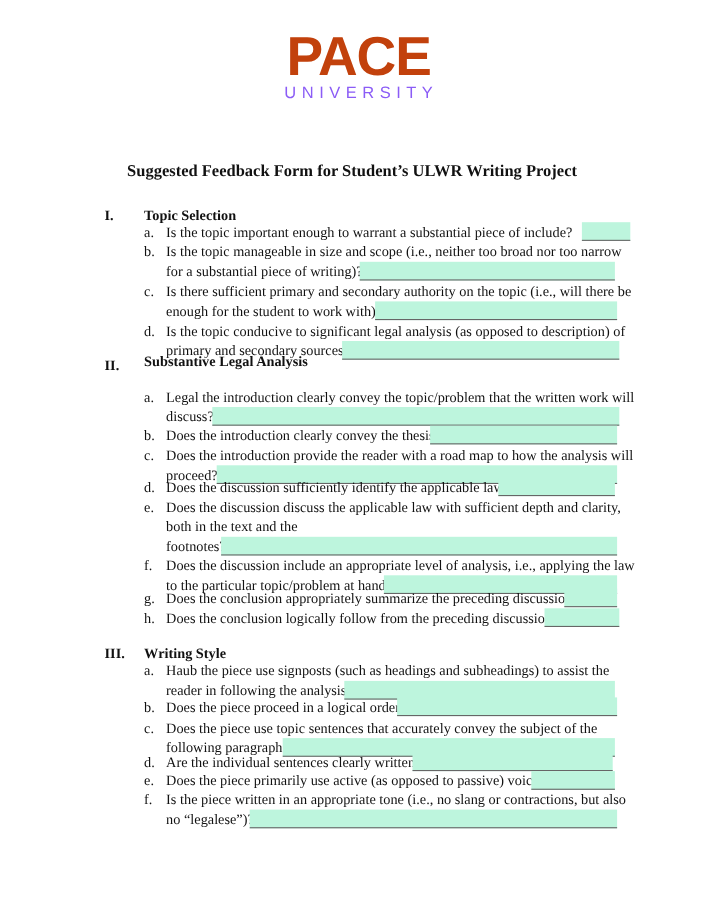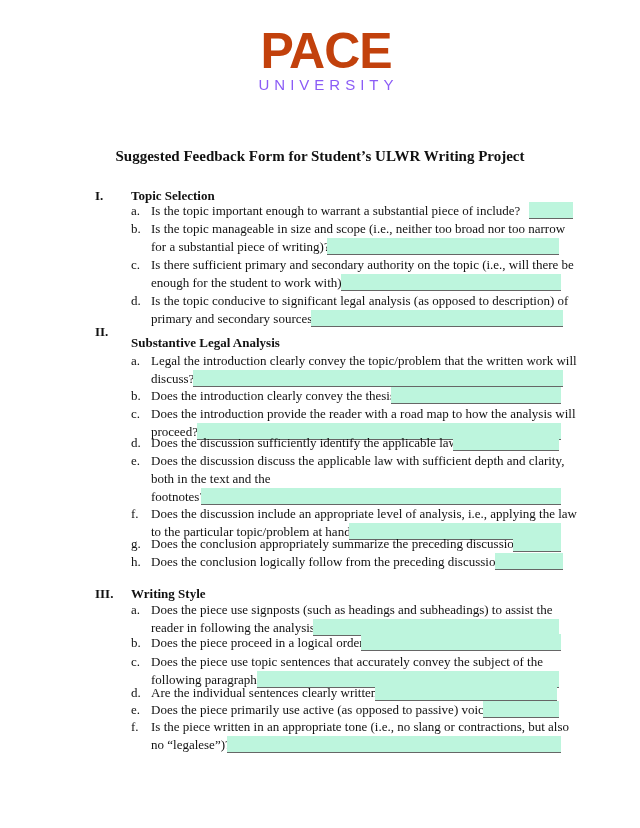--- a/index.html
+++ b/index.html
@@ -57,21 +57,21 @@
       </div>
     </div>
     <div class="item" style="top: 292px;">
       <span class="lbl">d.</span>
       <div class="txt">
         <span class="line"><span>Is the topic conducive to significant legal analysis (as opposed to description) of</span></span>
         <span class="line"><span>primary and secondary sources?</span><span class="field" contenteditable="true" style="position: absolute; left: 160px; top: 0px; width: 252px; background: rgb(189, 245, 221);"></span></span>
       </div>
     </div>
     <div class="sec-num" style="top: 324px;">II.</div>
-    <div class="sec-title" style="top: 335px;">Substantive Legal Analysis</div>
+    <div class="sec-title" style="top: 321px;">Substantive Legal Analysis</div>
     <div class="item" style="top: 352px;">
       <span class="lbl">a.</span>
       <div class="txt">
         <span class="line"><span>Legal the introduction clearly convey the topic/problem that the written work will</span></span>
         <span class="line"><span>discuss?</span><span class="field" contenteditable="true" style="position: absolute; left: 42px; top: 0px; width: 370px; background: rgb(189, 245, 221);"></span></span>
       </div>
     </div>
     <div class="item" style="top: 387px;">
       <span class="lbl">b.</span>
       <div class="txt">
@@ -116,21 +116,21 @@
       <span class="lbl">h.</span>
       <div class="txt">
         <span class="line"><span>Does the conclusion logically follow from the preceding discussion?</span><span class="field" contenteditable="true" style="position: absolute; left: 344px; top: 0px; width: 68px; background: rgb(189, 245, 221);"></span></span>
       </div>
     </div>
     <div class="sec-num" style="top: 586px;">III.</div>
     <div class="sec-title" style="top: 586px;">Writing Style</div>
     <div class="item" style="top: 601px;">
       <span class="lbl">a.</span>
       <div class="txt">
-        <span class="line"><span>Does the piece use signposts (such as headings and subheadings) to assist the</span></span>
+        <span class="line"><span>Haub the piece use signposts (such as headings and subheadings) to assist the</span></span>
         <span class="line"><span>reader in following the analysis?</span><span class="field" contenteditable="true" style="position: absolute; left: 162px; top: 0px; width: 246px; background: rgb(189, 245, 221);"></span></span>
       </div>
     </div>
     <div class="item" style="top: 634px;">
       <span class="lbl">b.</span>
       <div class="txt">
         <span class="line"><span>Does the piece proceed in a logical order?</span><span class="field" contenteditable="true" style="position: absolute; left: 210px; top: 0px; width: 200px; background: rgb(189, 245, 221);"></span></span>
       </div>
     </div>
     <div class="item" style="top: 653px;">

